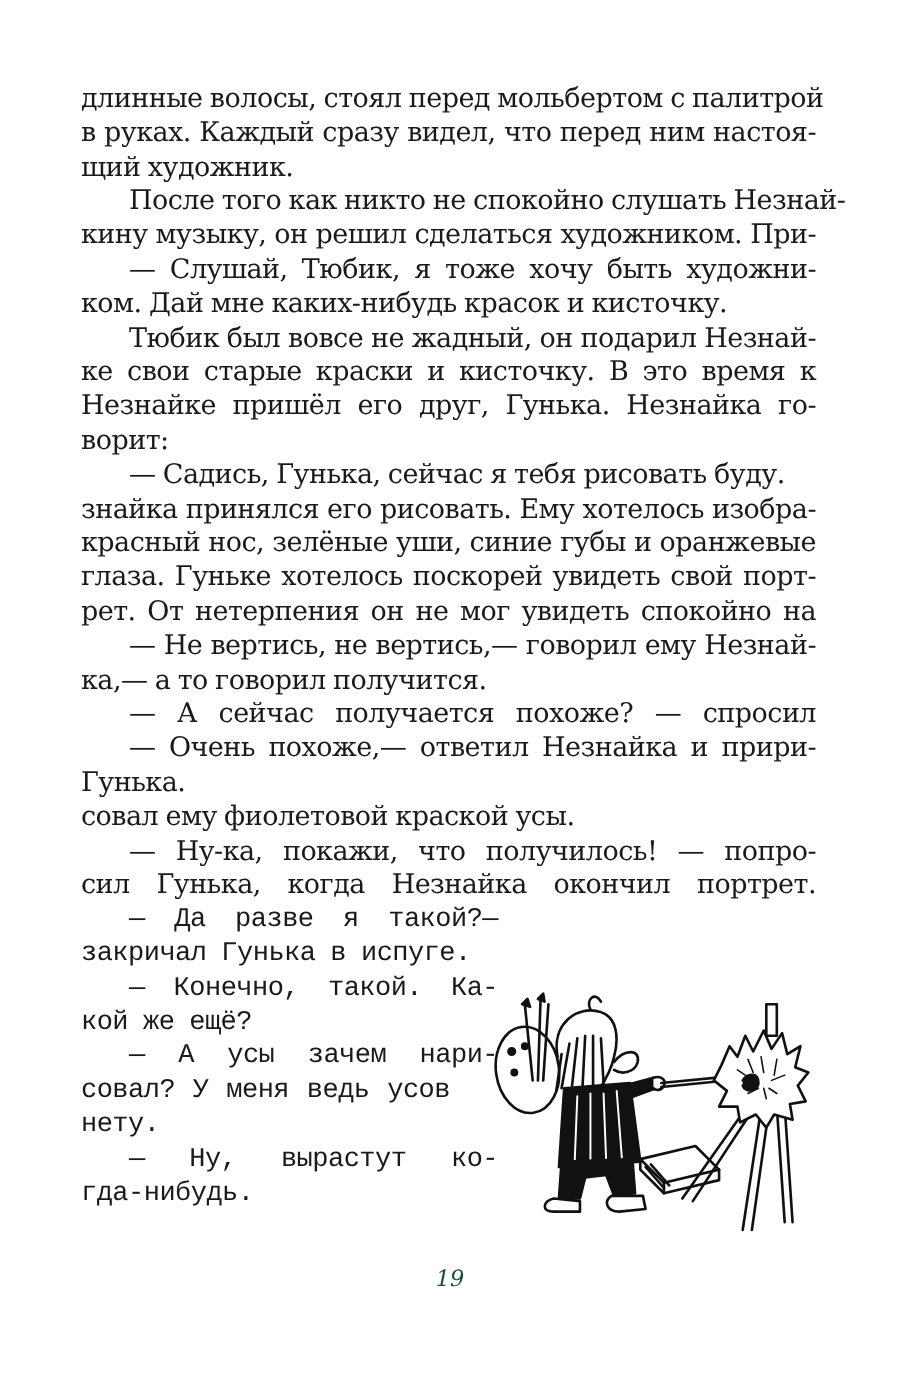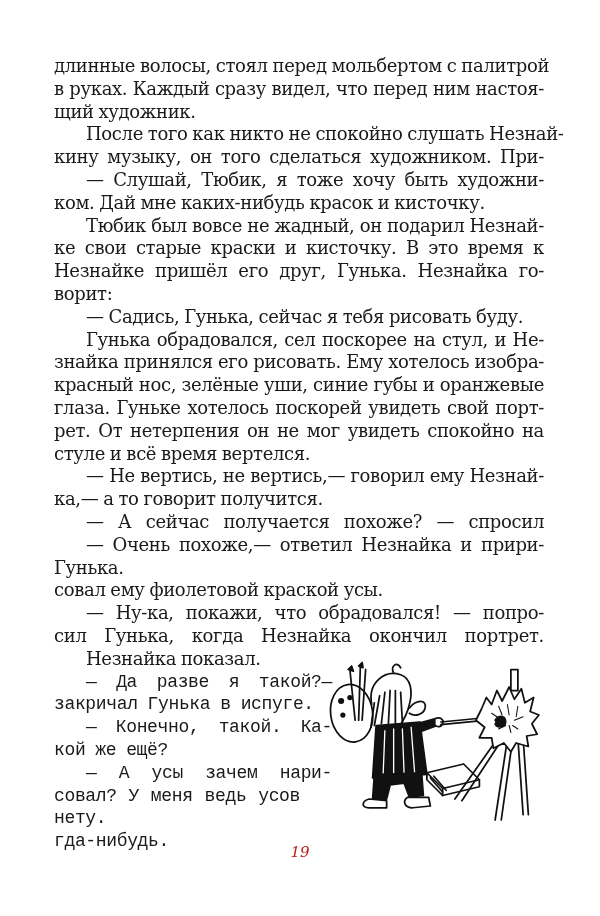--- a/index.html
+++ b/index.html
@@ -51,62 +51,60 @@
   }
   .page-number {
     position: absolute;
     left: 0;
     width: 600px;
     top: 843px;
     text-align: center;
     font-style: italic;
     font-size: 15px;
     font-family: "DejaVu Serif", "Liberation Serif", serif;
-    color: #b91c1c;
+    color: #14532d;
   }
 </style>
 </head>
 <body>
 
 <div class="page">
   <div class="line">длинные волосы, стоял перед мольбертом с палитрой</div>
   <div class="line">в руках. Каждый сразу видел, что перед ним настоя-</div>
   <div class="line last">щий художник.</div>
   <div class="line indent">После того как никто не спокойно слушать Незнай-</div>
-  <div class="line">кину музыку, он того сделаться художником. При-</div>
+  <div class="line">кину музыку, он решил сделаться художником. При-</div>
   <div class="line indent">— Слушай, Тюбик, я тоже хочу быть художни-</div>
   <div class="line last">ком. Дай мне каких-нибудь красок и кисточку.</div>
   <div class="line indent">Тюбик был вовсе не жадный, он подарил Незнай-</div>
   <div class="line">ке свои старые краски и кисточку. В это время к</div>
   <div class="line">Незнайке пришёл его друг, Гунька. Незнайка го-</div>
   <div class="line last">ворит:</div>
   <div class="line indent last">— Садись, Гунька, сейчас я тебя рисовать буду.</div>
-  <div class="line indent">Гунька обрадовался, сел поскорее на стул, и Не-</div>
   <div class="line">знайка принялся его рисовать. Ему хотелось изобра-</div>
   <div class="line">красный нос, зелёные уши, синие губы и оранжевые</div>
   <div class="line">глаза. Гуньке хотелось поскорей увидеть свой порт-</div>
   <div class="line">рет. От нетерпения он не мог увидеть спокойно на</div>
-  <div class="line last">стуле и всё время вертелся.</div>
   <div class="line indent">— Не вертись, не вертись,— говорил ему Незнай-</div>
-  <div class="line last">ка,— а то говорит получится.</div>
+  <div class="line last">ка,— а то говорил получится.</div>
   <div class="line indent">— А сейчас получается похоже? — спросил</div>
   <div class="line indent">— Очень похоже,— ответил Незнайка и прири-</div>
   <div class="line last">Гунька.</div>
   <div class="line last">совал ему фиолетовой краской усы.</div>
-  <div class="line indent">— Ну-ка, покажи, что обрадовался! — попро-</div>
+  <div class="line indent">— Ну-ка, покажи, что получилось! — попро-</div>
   <div class="line">сил Гунька, когда Незнайка окончил портрет.</div>
-  <div class="line indent last">Незнайка показал.</div>
 
   <div class="line narrow indent">— Да разве я такой?—</div>
   <div class="line narrow">закричал Гунька в испуге.</div>
   <div class="line narrow indent">— Конечно, такой. Ка-</div>
   <div class="line narrow last">кой же ещё?</div>
   <div class="line narrow indent">— А усы зачем нари-</div>
   <div class="line narrow">совал? У меня ведь усов</div>
   <div class="line narrow last">нету.</div>
+  <div class="line narrow indent">— Ну, вырастут ко-</div>
   <div class="line narrow last">гда-нибудь.</div>
 </div>
 
 <div class="figure">
   <svg width="230" height="175" viewBox="0 0 250 200" xmlns="http://www.w3.org/2000/svg">
     <g stroke="#111" fill="none" stroke-width="2" stroke-linecap="round" stroke-linejoin="round">
 
       <ellipse cx="32" cy="70" rx="24" ry="33" transform="rotate(-8 32 70)" fill="#fff"></ellipse>
       <circle cx="20" cy="56" r="2.5" fill="#111"></circle>
       <circle cx="30" cy="52" r="2" fill="#111"></circle>

